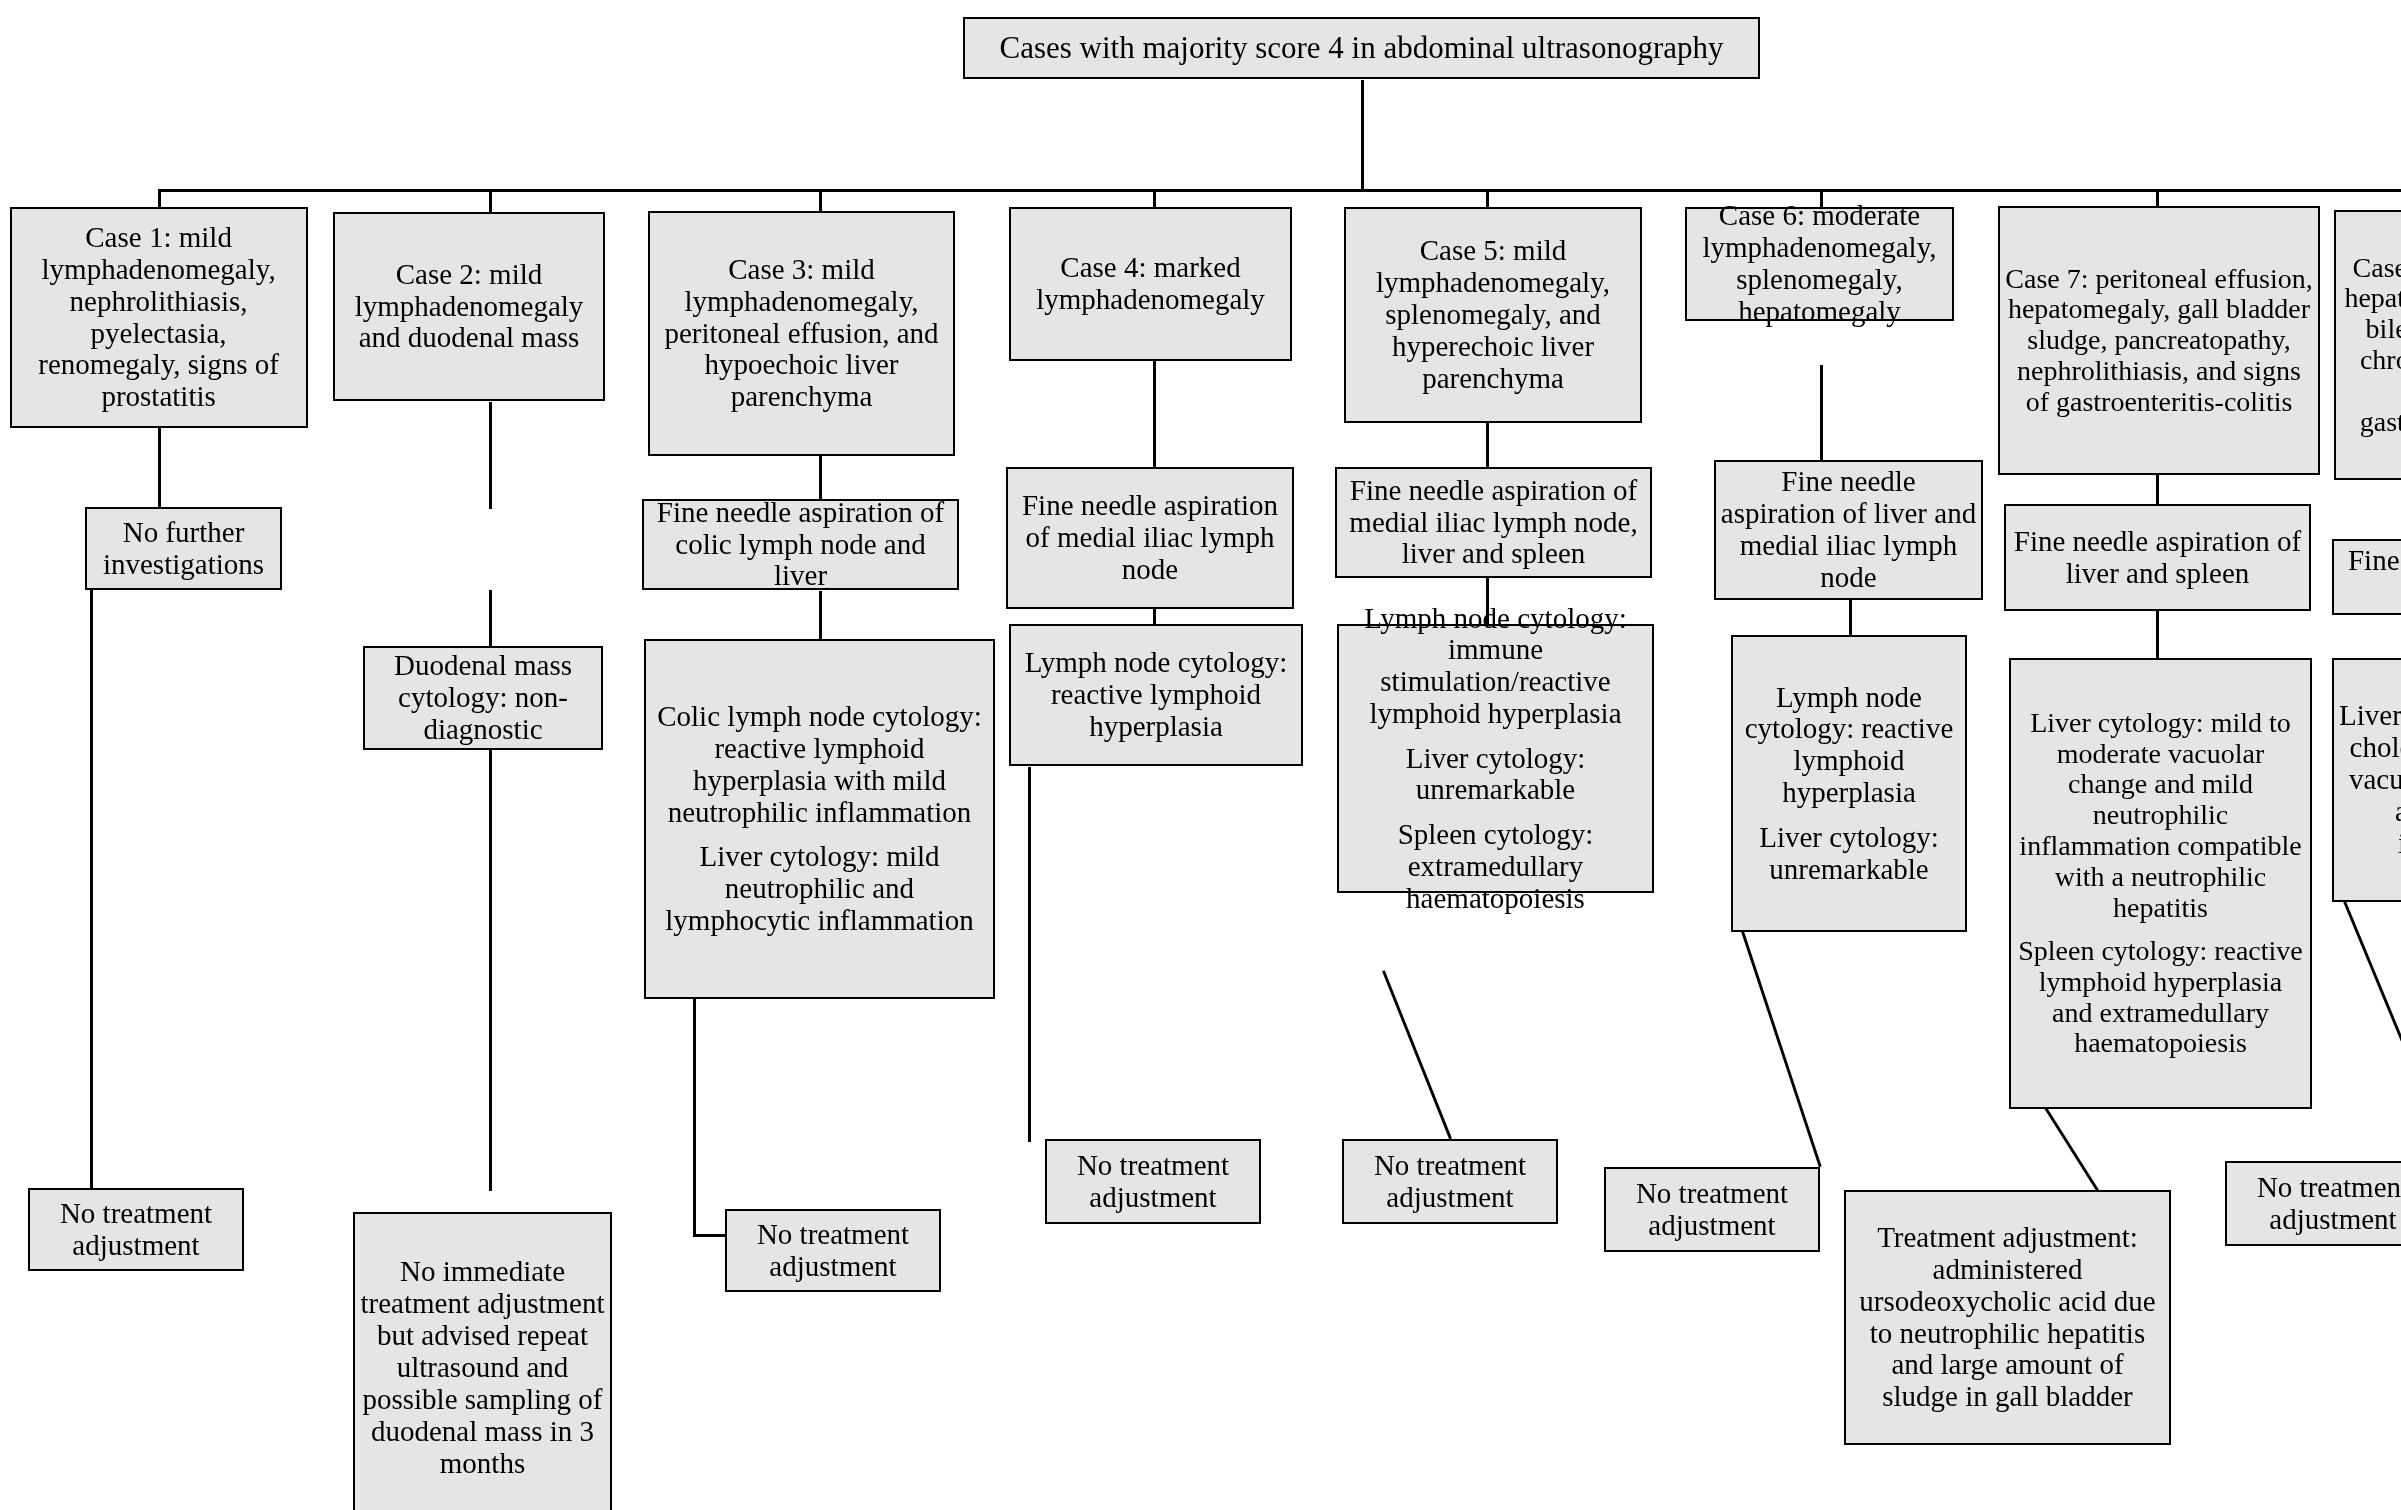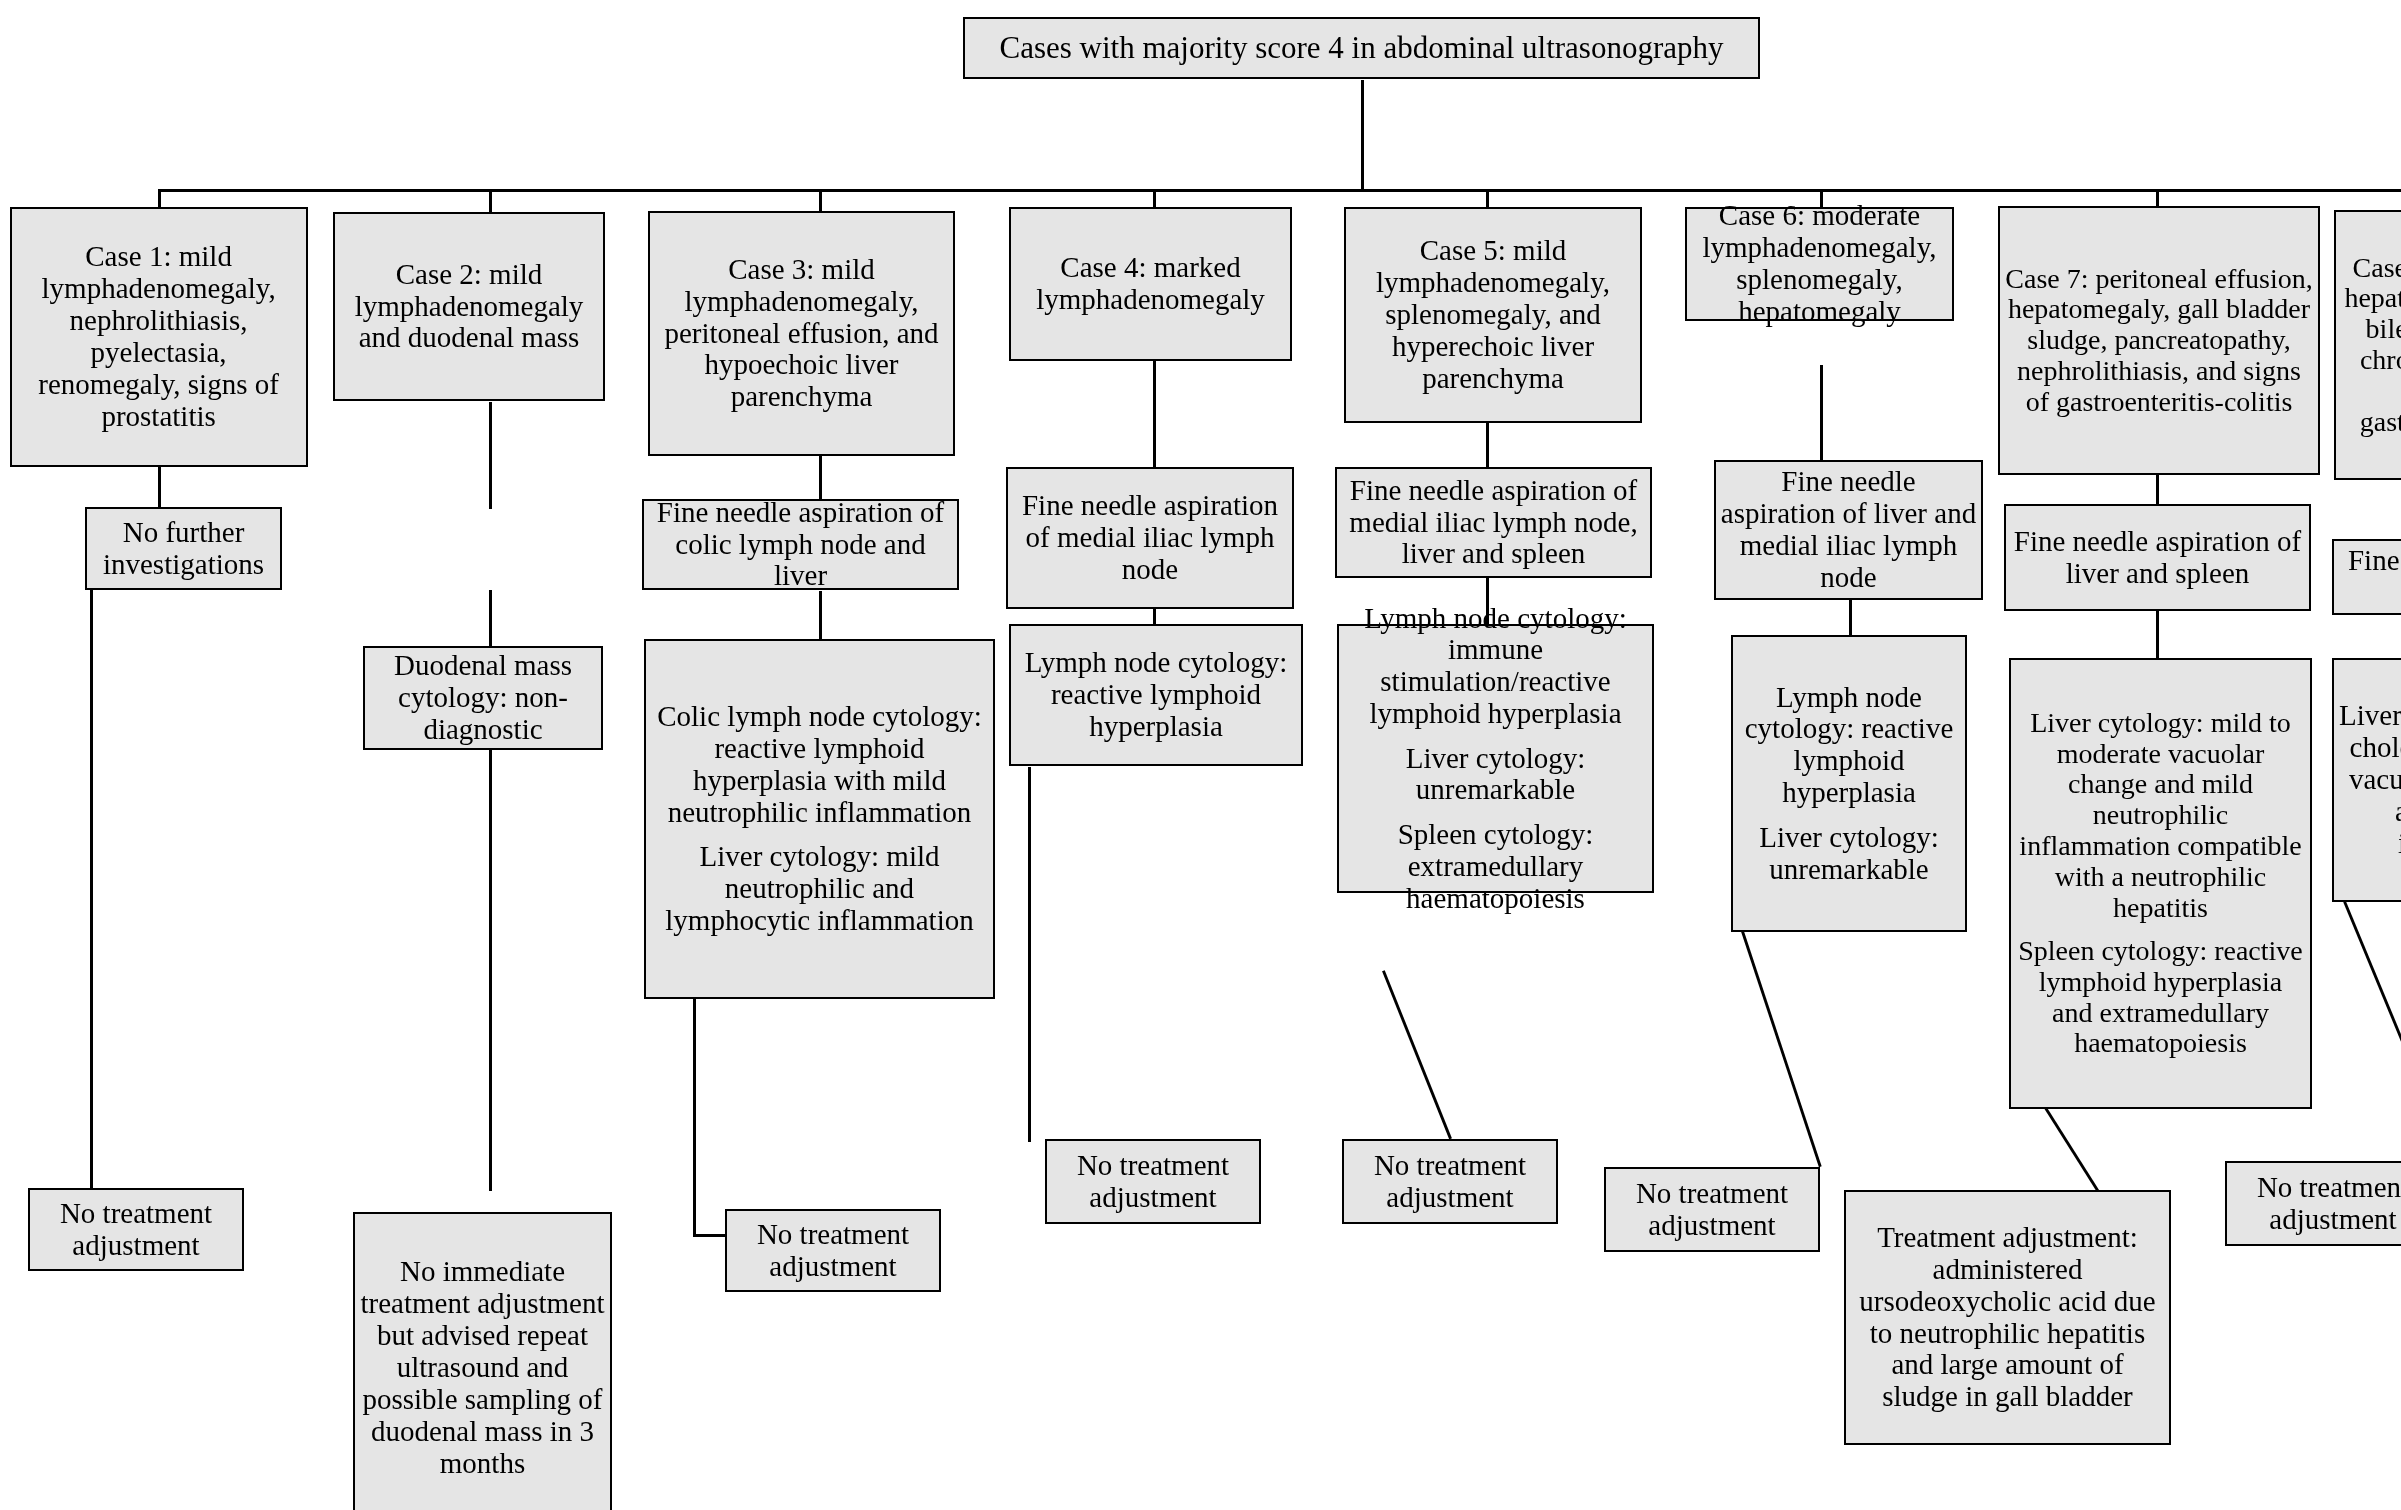--- a/index.html
+++ b/index.html
@@ -135,21 +135,21 @@
   <svg class="diag" style="left:0; top:0; width:3015px; height:1510px;" viewBox="0 0 6277 3145" width="3015" height="1510">
     <line x1="5790" y1="2200" x2="5616" y2="2468"></line>
   </svg>
 
   <div class="node f64" style="left:963px; top:17.3px; width:797px; height:62px;">
     <div class="inner">
         <p>Cases with majority score 4 in abdominal ultrasonography</p>
       </div>
   </div>
 
-  <div class="node f60" style="left:9.6px; top:207px; width:298px; height:260px;">
+  <div class="node f60" style="left:9.6px; top:207px; width:298px; height:221px;">
     <div class="inner">
         <p>Case 1: mild lymphadenomegaly, nephrolithiasis, pyelectasia, renomegaly, signs of prostatitis</p>
       </div>
   </div>
   <div class="node f60" style="left:85px; top:507px; width:197px; height:83px;">
     <div class="inner">
         <p>No further investigations</p>
       </div>
   </div>
   <div class="node f60" style="left:28px; top:1188px; width:216px; height:83px;">

